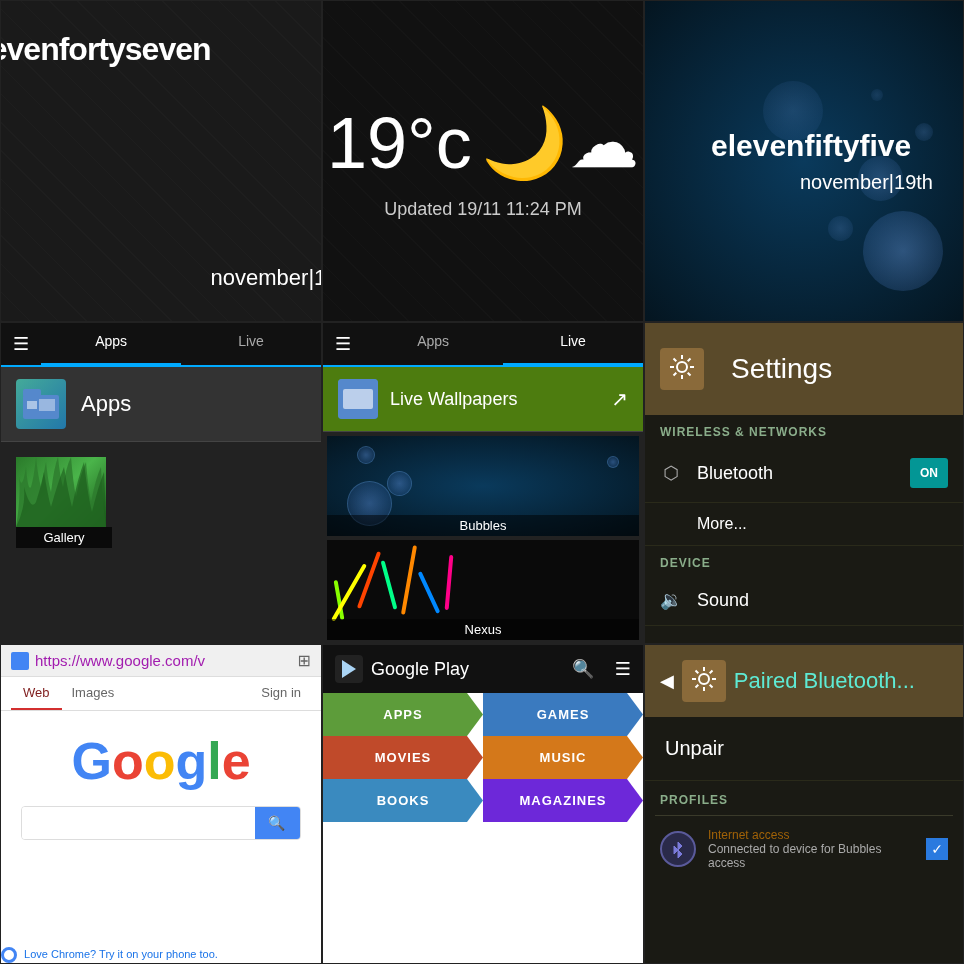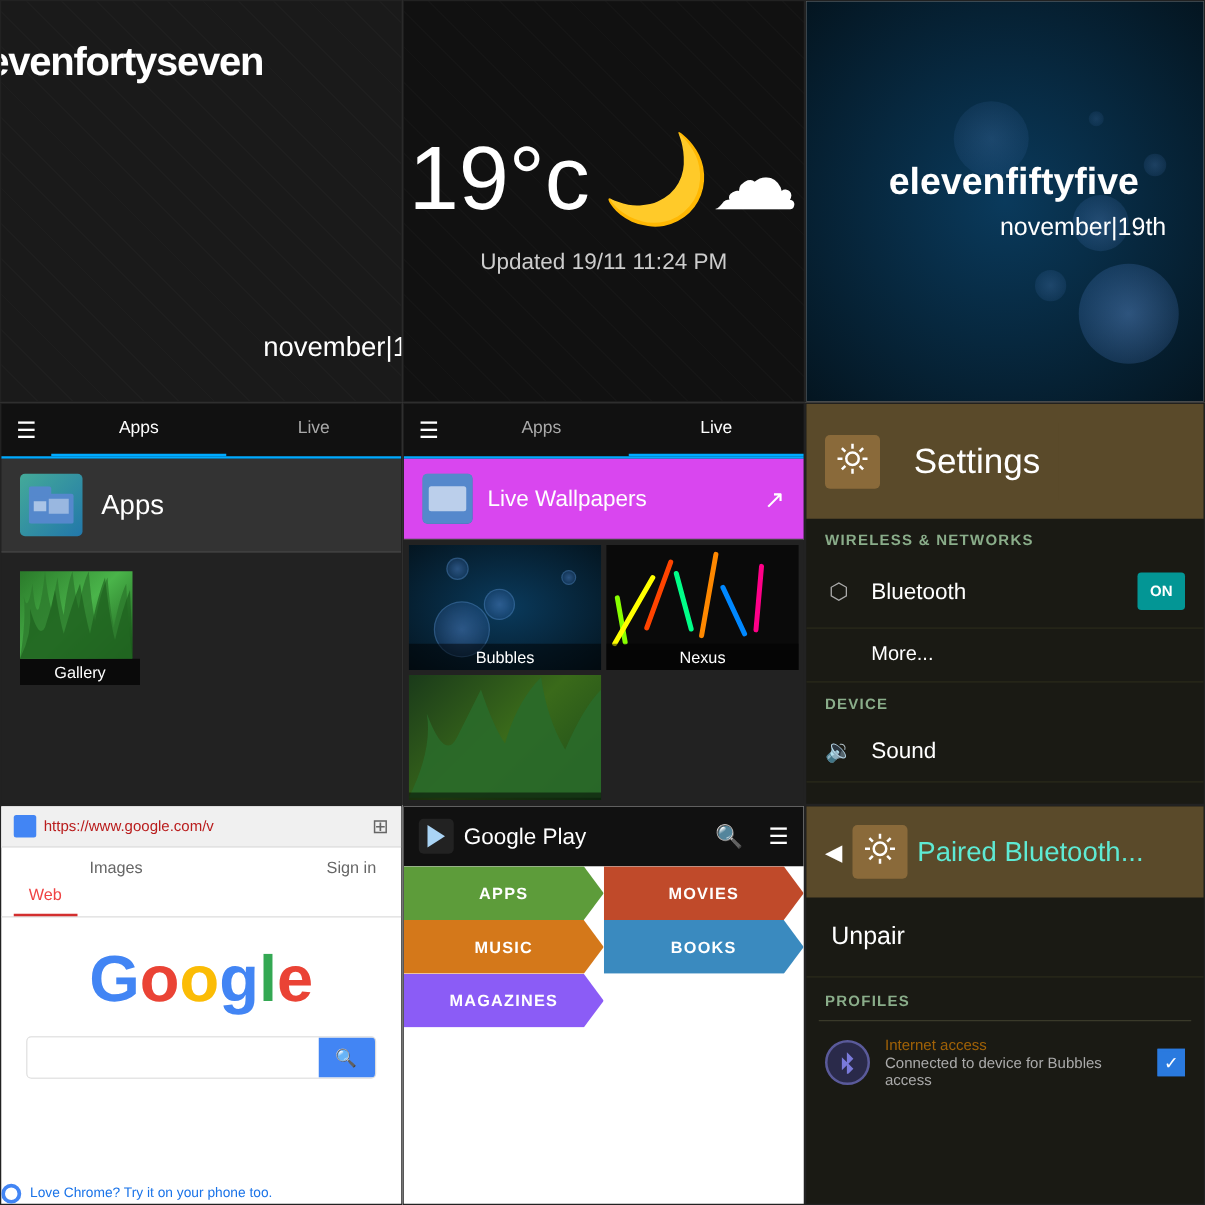--- a/index.html
+++ b/index.html
@@ -202,21 +202,21 @@
       color: #aaa;
       font-size: 14px;
     }
     .cell-5 .tab-bar .tab.active {
       color: white;
       border-bottom: 2px solid #0af;
     }
     .cell-5 .lw-header {
       display: flex;
       align-items: center;
-      background: #d946ef;
+      background: #4d7c0f;
       padding: 12px 15px;
       border-bottom: 1px solid #444;
     }
     .cell-5 .lw-icon {
       width: 40px;
       height: 40px;
       background: linear-gradient(135deg, #4a9, #27a);
       margin-right: 12px;
       border-radius: 4px;
     }
@@ -224,21 +224,21 @@
       color: white;
       font-size: 18px;
       flex: 1;
     }
     .cell-5 .lw-share {
       color: white;
       font-size: 20px;
     }
     .cell-5 .wallpaper-grid {
       display: grid;
-      grid-template-columns: 1fr 1fr;
+      grid-template-columns: 1fr;
       gap: 4px;
       padding: 4px;
       flex: 1;
     }
     .cell-5 .wp-item {
       position: relative;
       overflow: hidden;
     }
     .cell-5 .wp-thumb {
       width: 100%;
@@ -335,45 +335,44 @@
       gap: 6px;
     }
     .cell-7 .favicon {
       width: 18px;
       height: 18px;
       background: #4285f4;
       border-radius: 2px;
     }
     .cell-7 .url-text {
       flex: 1;
-      font-size: 12px;
-      color: #b91c1c;
+      font-size: 15px;
+      color: #a21caf;
       overflow: hidden;
       white-space: nowrap;
     }
     .cell-7 .tab-icon {
       color: #666;
       font-size: 16px;
     }
     .cell-7 .browser-tabs {
       display: flex;
       border-bottom: 1px solid #ddd;
       padding: 0 10px;
     }
     .cell-7 .btab {
       padding: 8px 12px;
       font-size: 13px;
       color: #666;
       border-bottom: 2px solid transparent;
       cursor: pointer;
     }
     .cell-7 .btab.active {
-      color: #ef4444;
+      color: #7f1d1d;
       border-bottom: 2px solid #d32f2f;
-      margin-top: 22px;
     }
     .cell-7 .btab-other {
       padding: 8px 10px;
       font-size: 13px;
       color: #666;
     }
     .cell-7 .browser-content {
       display: flex;
       flex-direction: column;
       align-items: center;
@@ -476,21 +475,21 @@
       font-size: 13px;
       font-weight: bold;
       letter-spacing: 1px;
       clip-path: polygon(0 0, 90% 0, 100% 50%, 90% 100%, 0 100%);
     }
     .cell-8 .cat-apps { background: #5d9c3a; }
     .cell-8 .cat-games { background: #3a7abf; }
     .cell-8 .cat-movies { background: #c04a2a; }
     .cell-8 .cat-music { background: #d4781a; }
     .cell-8 .cat-books { background: #3a8abf; }
-    .cell-8 .cat-magazines { background: #8b5cf6; }
+    .cell-8 .cat-magazines { background: #6d28d9; }
     .cell-8 .play-promo {
       background: #f5f5f5;
       padding: 15px;
       flex: 1;
     }
     .cell-8 .promo-title {
       font-size: 16px;
       font-weight: bold;
       color: #333;
       margin-bottom: 6px;
@@ -788,20 +787,21 @@
         <svg width="22" height="22" viewBox="0 0 22 22">
             <path d="M4 2L18 11L4 20V2Z" fill="#aad4f5"></path>
           </svg>
       </div>
       <div class="play-title">Google Play</div>
       <span class="play-search">🔍</span>
       <span class="play-menu">☰</span>
     </div>
     <div class="category-grid">
       <div class="cat-item cat-apps">APPS</div>
+      <div class="cat-item cat-games">GAMES</div>
       <div class="cat-item cat-movies">MOVIES</div>
       <div class="cat-item cat-music">MUSIC</div>
       <div class="cat-item cat-books">BOOKS</div>
       <div class="cat-item cat-magazines">MAGAZINES</div>
     </div>
   </div>
 
   <div class="cell cell-9">
     <div class="bt-header">
       <span class="bt-back">◀</span>

